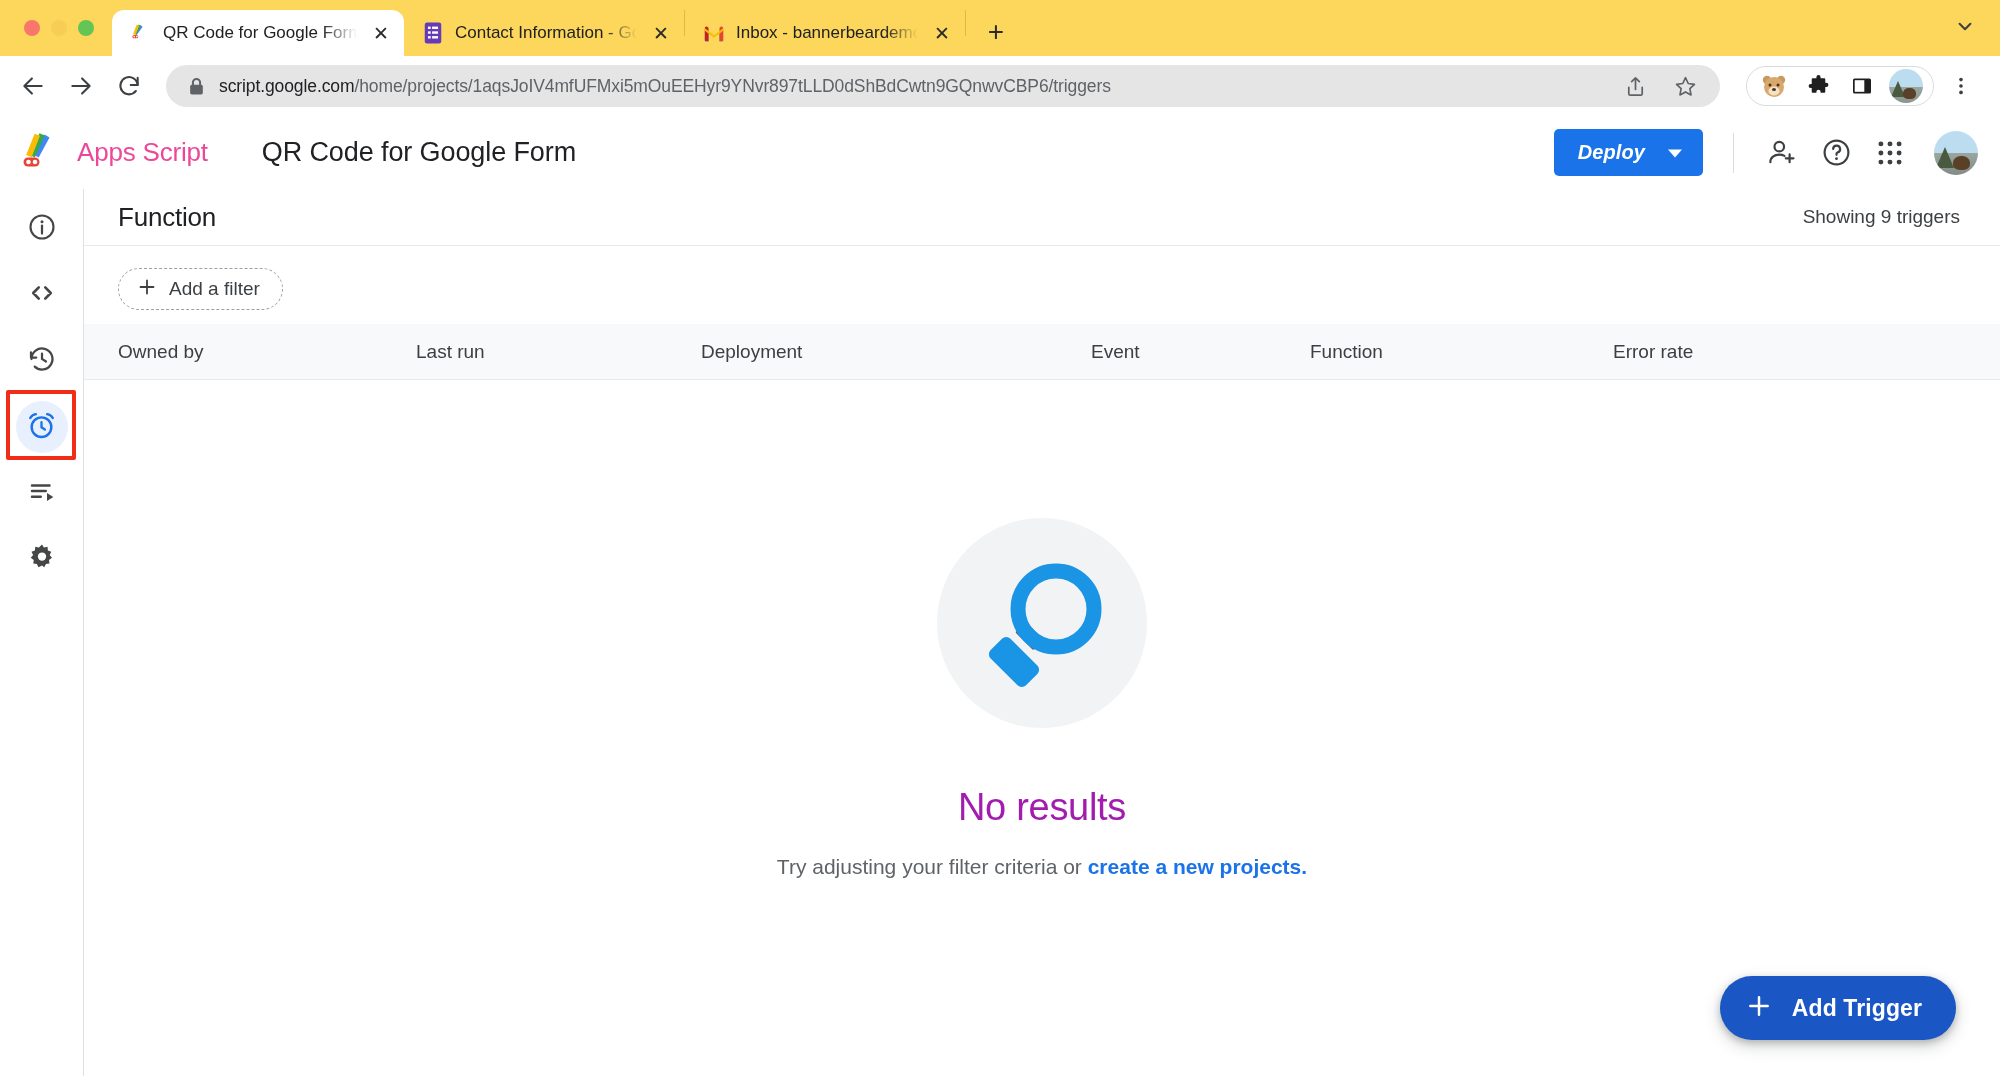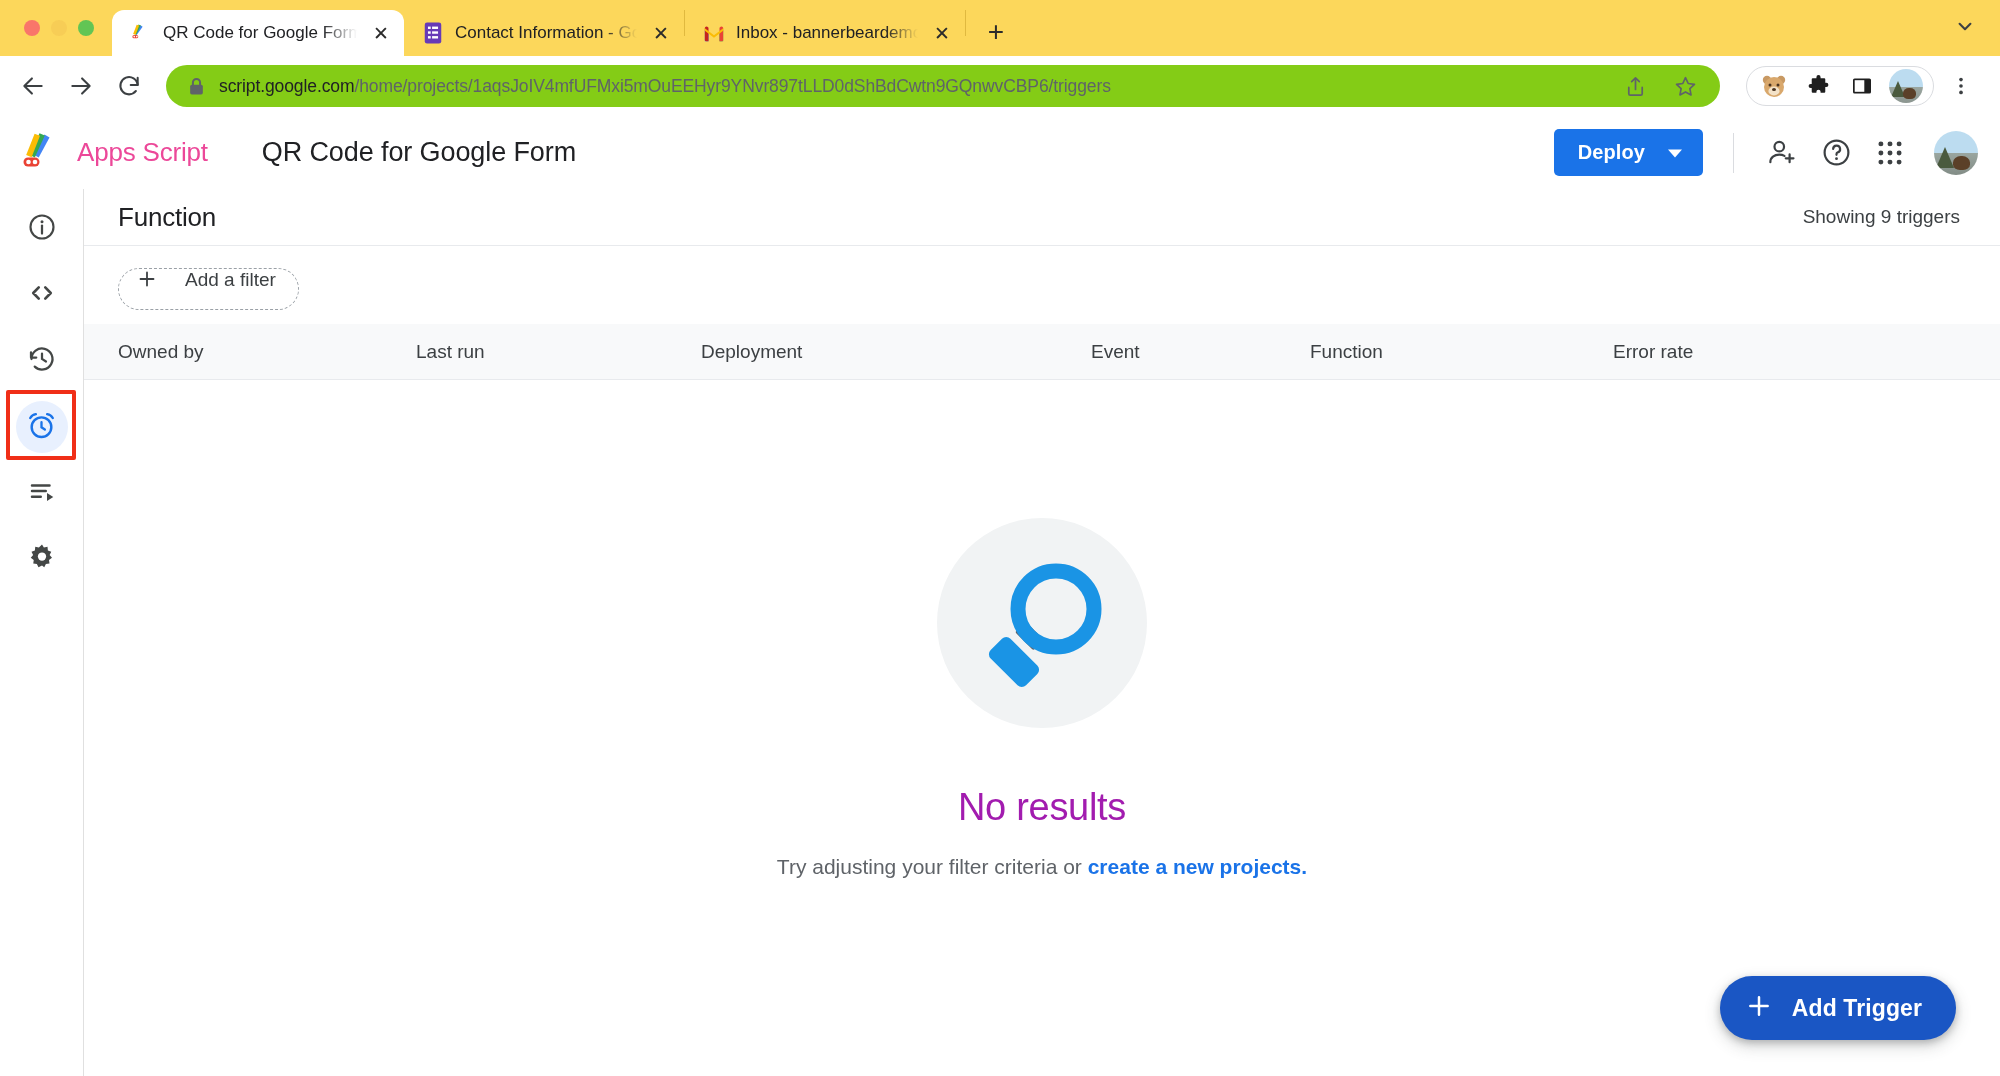--- a/index.html
+++ b/index.html
@@ -75,21 +75,21 @@
     padding: 0 18px 0 12px; gap: 6px;
     flex: 0 0 60px;
   }
   .tbtn {
     width: 42px; height: 42px; border-radius: 50%;
     display: flex; align-items: center; justify-content: center;
     color: #3c4043; flex: 0 0 42px;
   }
   .omnibox {
     flex: 1 1 auto; height: 42px;
-    background: #84cc16; border-radius: 21px;
+    background: #e5e5e5; border-radius: 21px;
     display: flex; align-items: center;
     padding: 0 14px 0 22px; margin: 0 10px;
     min-width: 0; position: relative;
   }
   .lock { margin-right: 14px; flex: 0 0 auto; display: flex; }
   .url {
     font-size: 17.5px; color: #5f6368; white-space: nowrap;
     overflow: hidden; flex: 1 1 auto; letter-spacing: -0.1px;
   }
   .url b { color: #202124; font-weight: 400; }
@@ -125,21 +125,21 @@
   }
   .brand { display: flex; align-items: center; gap: 13px; }
   .brand-name { font-size: 26px; color: #ec4899; letter-spacing: -0.2px; }
   .proj-title { font-size: 27px; color: #202124; margin-left: 54px; letter-spacing: -0.1px; }
   .appbar-right { margin-left: auto; display: flex; align-items: center; gap: 6px; }
   .deploy-btn {
     background: #1a73e8; color: #fff;
     height: 47px; border-radius: 5px;
     display: flex; align-items: center; gap: 22px;
     padding: 0 20px 0 24px;
-    font-size: 20px; font-weight: 600; letter-spacing: 0.1px;
+    font-size: 20px; font-weight: 600; letter-spacing: 0.1px; font-style: italic;
   }
   .appbar-sep { width: 1px; height: 40px; background: #dadce0; margin: 0 18px 0 24px; }
   .abtn {
     width: 48px; height: 48px; border-radius: 50%;
     display: flex; align-items: center; justify-content: center;
     color: #3c4043;
   }
   .avatar-lg {
     width: 44px; height: 44px; border-radius: 50%; margin-left: 14px;
     background: linear-gradient(#bcdcf0 0%, #bcdcf0 50%, #9aa6a0 50%, #828c86 100%);
@@ -178,21 +178,21 @@
   .page-head {
     height: 57px; display: flex; align-items: center;
     padding: 0 40px 0 34px; border-bottom: 1px solid #e8eaed;
     flex: 0 0 57px;
   }
   .page-title { font-size: 26px; color: #202124; letter-spacing: -0.2px; }
   .showing { margin-left: auto; font-size: 19px; color: #3c4043; }
 
   .filterbar { padding: 22px 0 14px 34px; flex: 0 0 auto; }
   .filter-chip {
-    display: inline-flex; gap: 28px;
+    display: inline-flex; align-items: center; gap: 12px;
     height: 42px; padding: 0 22px 0 18px;
     border: 1.6px dashed #9aa0a6; border-radius: 21px;
     font-size: 19px; color: #3c4043;
   }
 
   .table-head {
     background: #f8f9fa; height: 56px;
     display: flex; align-items: center;
     padding: 0 34px; flex: 0 0 56px;
     position: relative;

